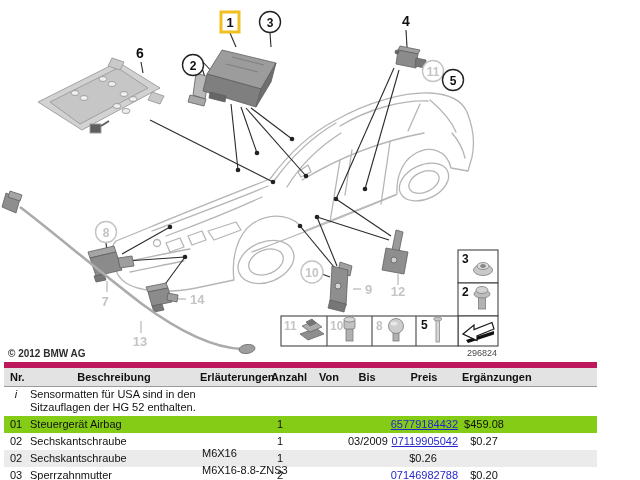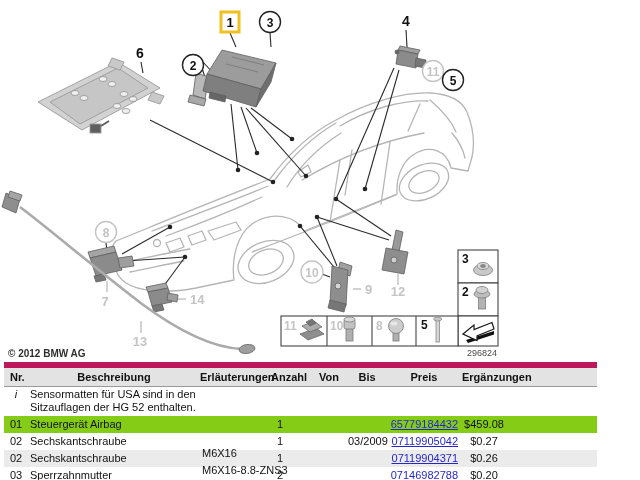--- a/index.html
+++ b/index.html
@@ -317,21 +317,20 @@
     <div class="c"></div>
   </div>
 
   <div class="trow drow rw-gray">
     <div class="c nr">02</div>
     <div class="c beschr">Sechskantschraube</div>
     <div class="c erl">M6X16-8.8-ZNS3</div>
     <div class="c anz">1</div>
     <div class="c von"></div>
     <div class="c bis"></div>
-    <div class="c teil"><a class="pn">07119904371</a></div>
     <div class="c preis">$0.26</div>
     <div class="c"></div>
   </div>
 
   <div class="trow drow rw-white">
     <div class="c nr">03</div>
     <div class="c beschr">Sperrzahnmutter</div>
     <div class="c erl">M6 ZNT</div>
     <div class="c anz">2</div>
     <div class="c von"></div>

